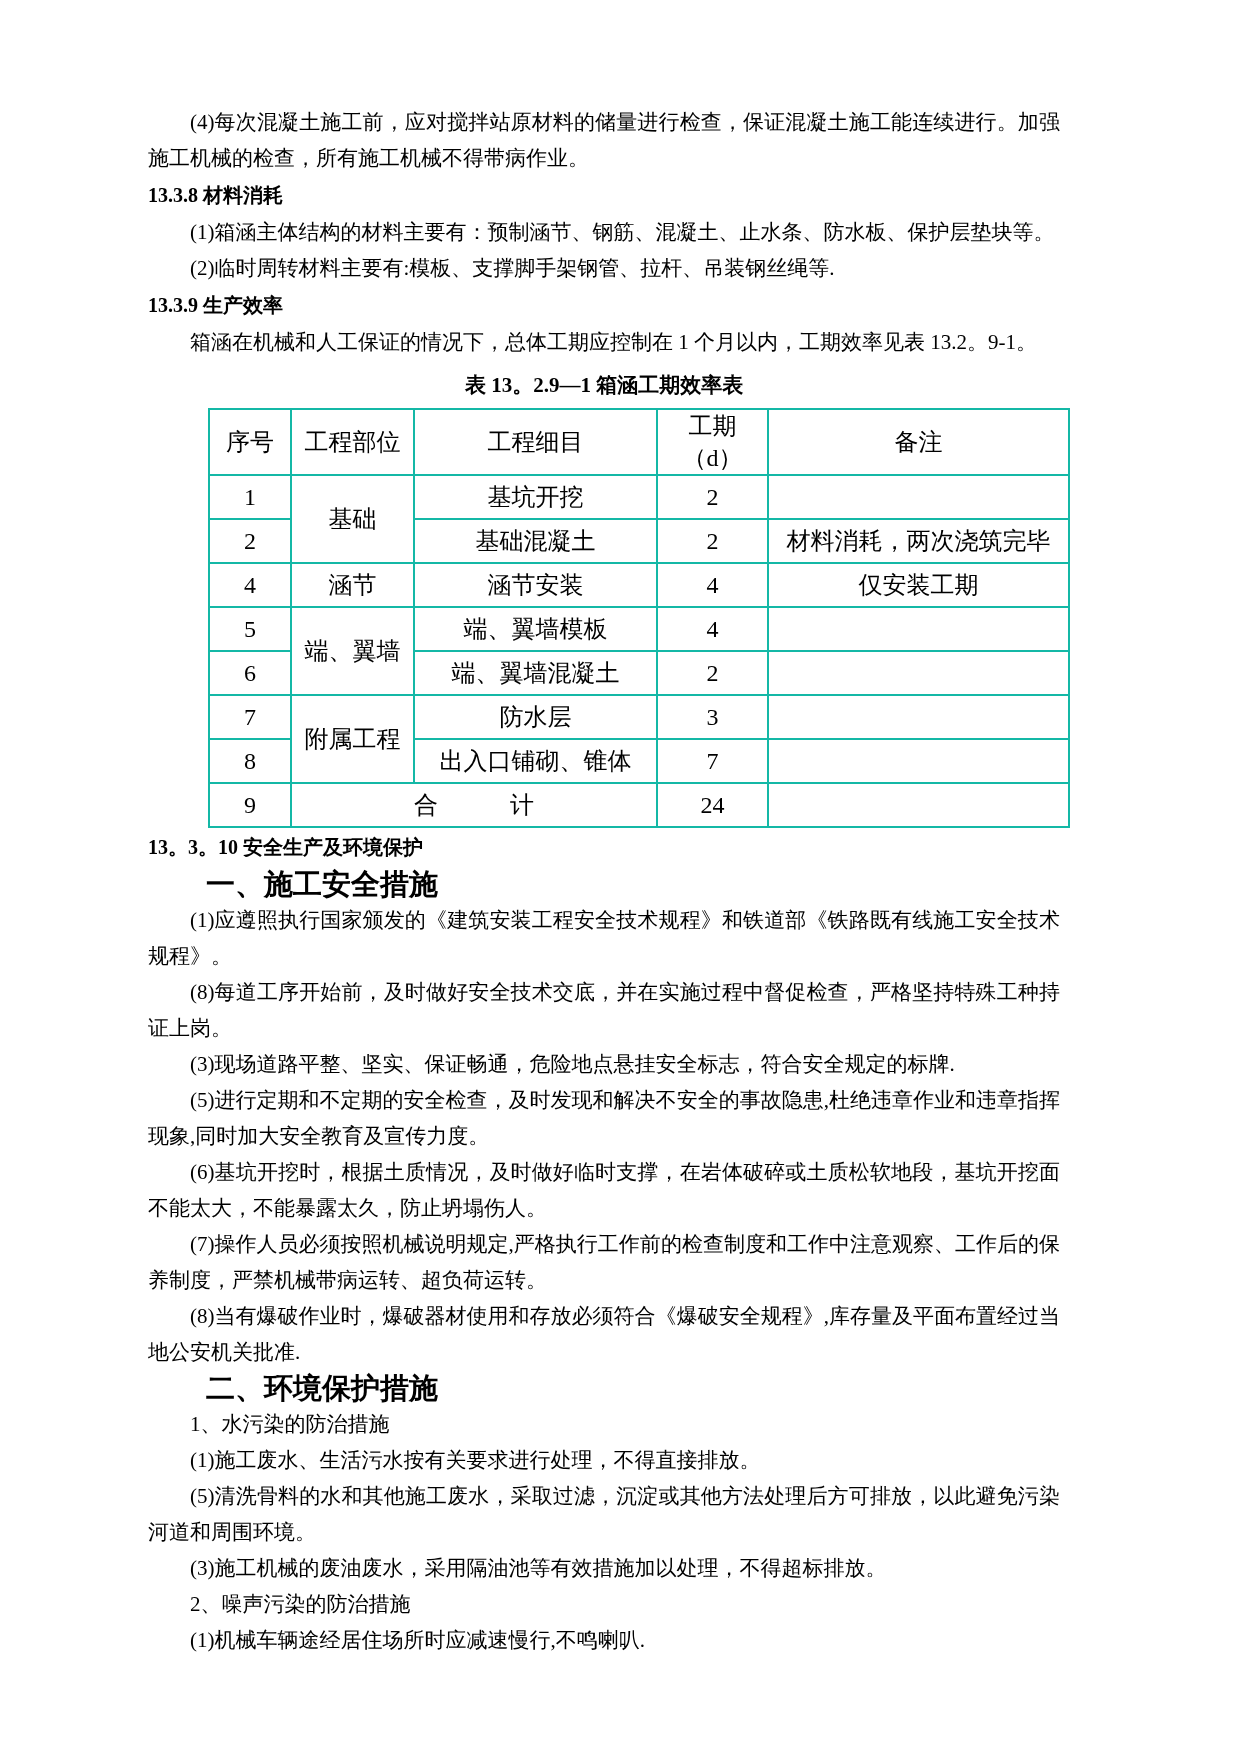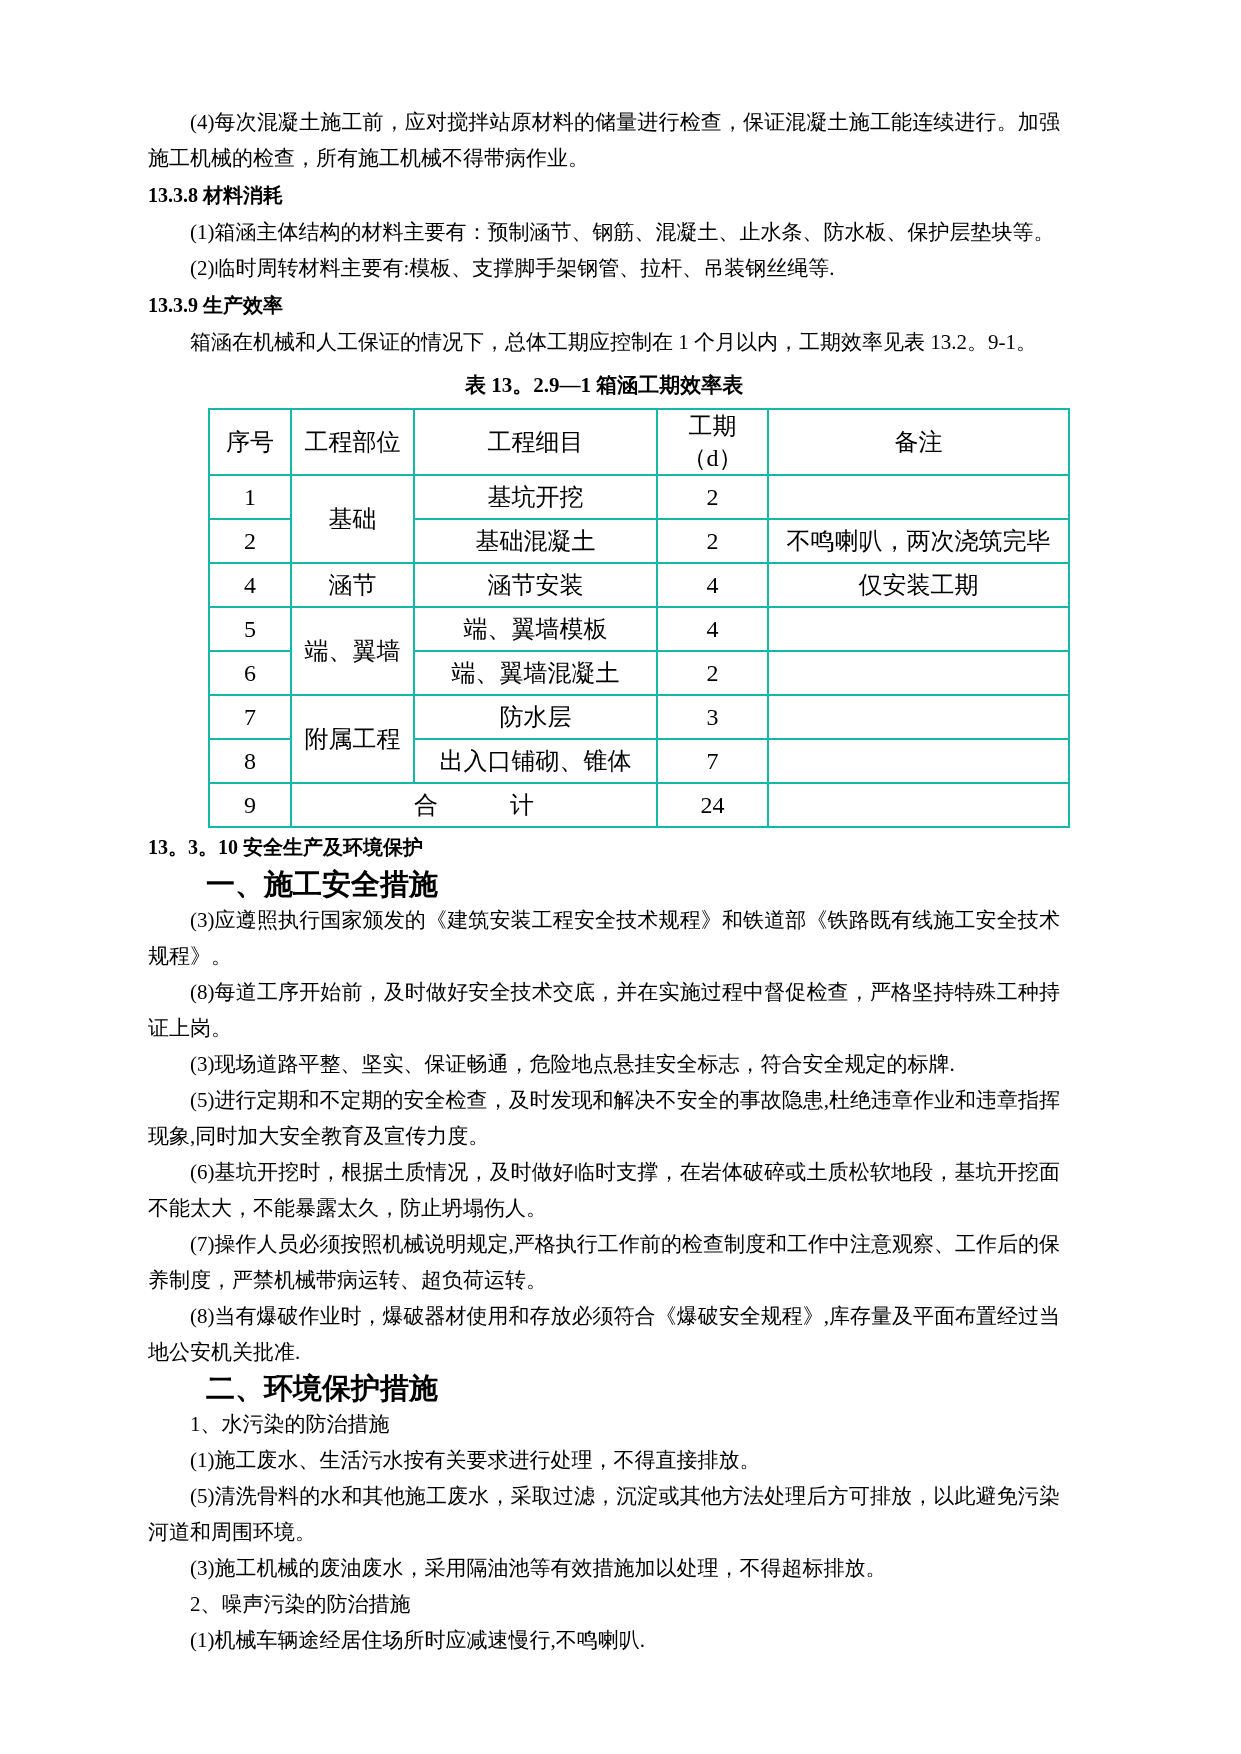--- a/index.html
+++ b/index.html
@@ -101,21 +101,21 @@
           <td>1</td>
           <td rowspan="2">基础</td>
           <td>基坑开挖</td>
           <td>2</td>
           <td></td>
         </tr>
         <tr class="drow">
           <td>2</td>
           <td>基础混凝土</td>
           <td>2</td>
-          <td>不鸣喇叭，两次浇筑完毕</td>
+          <td>材料消耗，两次浇筑完毕</td>
         </tr>
         <tr class="drow">
           <td>4</td>
           <td>涵节</td>
           <td>涵节安装</td>
           <td>4</td>
           <td>仅安装工期</td>
         </tr>
         <tr class="drow">
           <td>5</td>
@@ -148,21 +148,21 @@
           <td colspan="2">合　　　计</td>
           <td>24</td>
           <td></td>
         </tr>
       </tbody>
     </table>
 
     <h3 class="sec mt14">13。3。10 安全生产及环境保护</h3>
 
     <h4 class="sub">一、施工安全措施</h4>
-    <p class="body">(3)应遵照执行国家颁发的《建筑安装工程安全技术规程》和铁道部《铁路既有线施工安全技术规程》。</p>
+    <p class="body">(1)应遵照执行国家颁发的《建筑安装工程安全技术规程》和铁道部《铁路既有线施工安全技术规程》。</p>
     <p class="body">(8)每道工序开始前，及时做好安全技术交底，并在实施过程中督促检查，严格坚持特殊工种持证上岗。</p>
     <p class="body">(3)现场道路平整、坚实、保证畅通，危险地点悬挂安全标志，符合安全规定的标牌.</p>
     <p class="body">(5)进行定期和不定期的安全检查，及时发现和解决不安全的事故隐患,杜绝违章作业和违章指挥现象,同时加大安全教育及宣传力度。</p>
     <p class="body">(6)基坑开挖时，根据土质情况，及时做好临时支撑，在岩体破碎或土质松软地段，基坑开挖面不能太大，不能暴露太久，防止坍塌伤人。</p>
     <p class="body">(7)操作人员必须按照机械说明规定,严格执行工作前的检查制度和工作中注意观察、工作后的保养制度，严禁机械带病运转、超负荷运转。</p>
     <p class="body">(8)当有爆破作业时，爆破器材使用和存放必须符合《爆破安全规程》,库存量及平面布置经过当地公安机关批准.</p>
 
     <h4 class="sub">二、环境保护措施</h4>
     <p class="body">1、水污染的防治措施</p>
     <p class="body">(1)施工废水、生活污水按有关要求进行处理，不得直接排放。</p>

